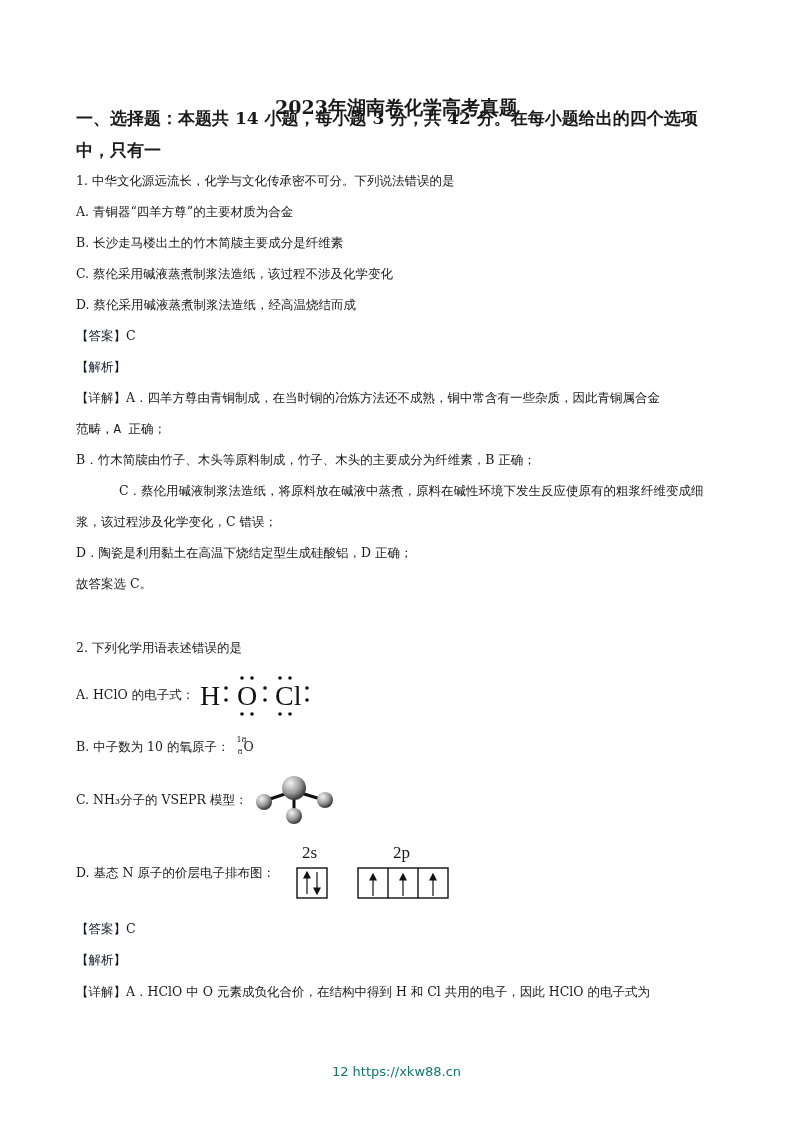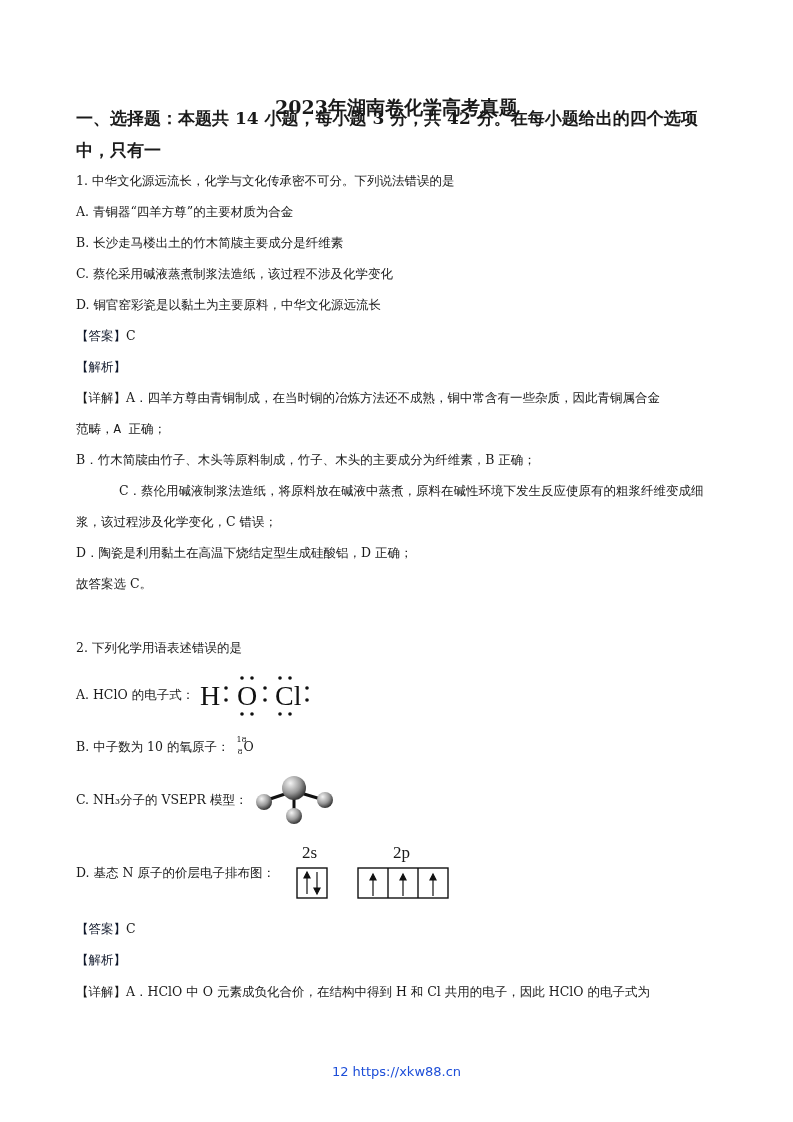--- a/index.html
+++ b/index.html
@@ -5,21 +5,21 @@
   html, body { margin:0; padding:0; background:#ffffff; }
   body { width:793px; height:1122px; position:relative; overflow:hidden;
          font-family:"DejaVu Serif","Liberation Serif",serif; color:#1a1a1a; }
   .page { position:absolute; left:0; top:0; width:793px; height:1122px; }
   .title { position:absolute; left:0; width:793px; top:74px; text-align:center;
            font-size:19px; font-weight:bold;margin-top:21px; }
   .section { position:absolute; left:76px; width:650px; font-size:17px; font-weight:bold; line-height:32px; }
   .line { position:absolute; left:76px; font-size:12.5px; white-space:nowrap; }
   .tag { color:#0f172a;text-align:center; }
   .footer { position:absolute; top:1064px; left:0; width:793px; text-align:center;
-            font-family:"DejaVu Sans","Liberation Sans",sans-serif; font-size:13px; color:#1d4ed8; }
+            font-family:"DejaVu Sans","Liberation Sans",sans-serif; font-size:13px; color:#0f766e; }
   .lewis { position:absolute; left:200px; top:672px; }
   .isotope { display:inline-block; position:relative; width:22px; height:14px; vertical-align:middle;}
   .isotope .sup { position:absolute; left:3px; top:-6px; font-size:8px; }
   .isotope .sub { position:absolute; left:4px; top:6px; font-size:8px; }
   .isotope .el { position:absolute; left:10px; top:-2px; font-size:12.5px; }
   .vsepr { position:absolute; left:252px; top:775px; }
   .orbital { position:absolute; left:296px; top:847px; }
   .ob-label { position:absolute; font-size:17px; font-family:"Liberation Serif",serif; }
 </style>
 </head>
@@ -28,21 +28,21 @@
 <div class="page">
 
   <div class="title">2023年湖南卷化学高考真题</div>
 
   <div class="section" style="top:102px;">一、选择题：本题共 14 小题，每小题 3 分，共 42 分。在每小题给出的四个选项中，只有一</div>
 
   <div class="line" style="top:173px;text-align:center;">1. 中华文化源远流长，化学与文化传承密不可分。下列说法错误的是</div>
   <div class="line" style="top:204px;">A. 青铜器“四羊方尊”的主要材质为合金</div>
   <div class="line" style="top:235px;">B. 长沙走马楼出土的竹木简牍主要成分是纤维素</div>
   <div class="line" style="top:266px;">C. 蔡伦采用碱液蒸煮制浆法造纸，该过程不涉及化学变化</div>
-  <div class="line" style="top:297px;">D. 铜官窑彩瓷是以黏土为主要原料，中华文化源远流长</div>
+  <div class="line" style="top:297px;">D. 蔡伦采用碱液蒸煮制浆法造纸，经高温烧结而成</div>
 
   <div class="line" style="top:328px;">
     <span class="tag">【答案】</span><span>C</span>
   </div>
   <div class="line tag" style="top:359px;">【解析】</div>
 
   <div class="line" style="top:390px;">
     <span>【详解】</span><span>A．四羊方尊由青铜制成，在当时铜的冶炼方法还不成熟，铜中常含有一些杂质，因此青铜属合金</span>
   </div>
   <div class="line" style="top:421px;font-family:Liberation Mono, monospace;">范畴，A 正确；</div>

